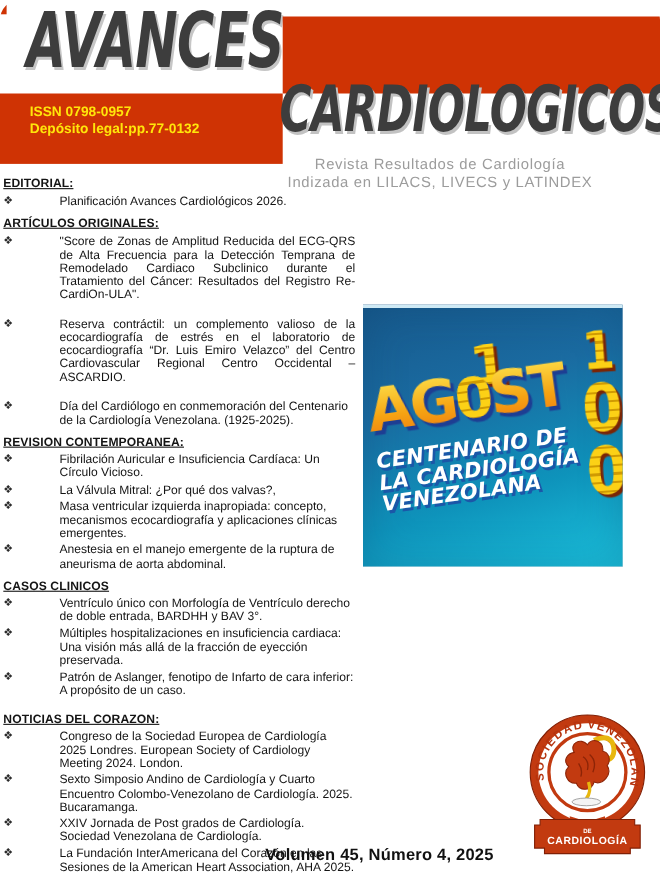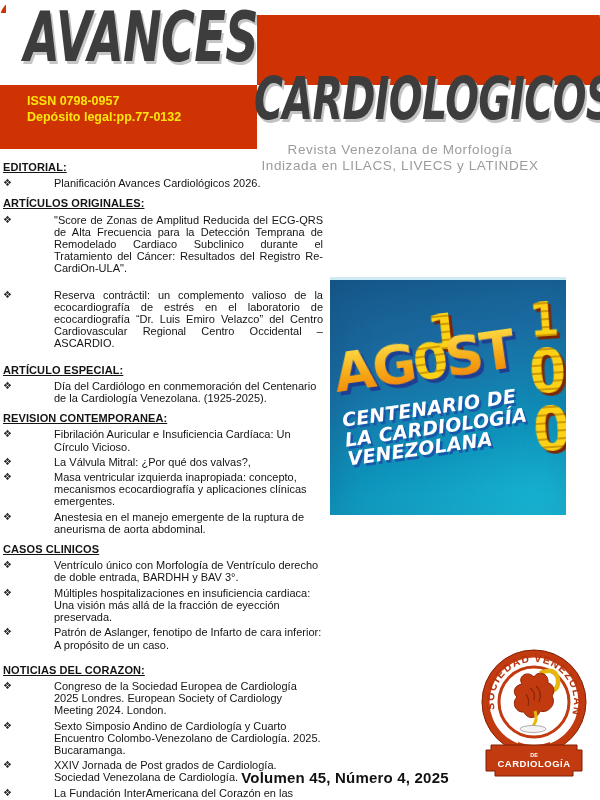--- a/index.html
+++ b/index.html
@@ -79,21 +79,21 @@
 
   <div class="corner-mark"></div>
   <div class="title-avances">AVANCES</div>
   <div class="red-top"></div>
   <div class="red-left">
     <div class="issn-line">ISSN 0798-0957</div>
     <div class="issn-line">Depósito legal:pp.77-0132</div>
   </div>
   <div class="title-cardio">CARDIOLOGICOS</div>
   <div class="tagline">
-    <div>Revista Venezolana de Morfología</div>
+    <div>Revista Resultados de Cardiología</div>
     <div>Indizada en LILACS, LIVECS y LATINDEX</div>
   </div>
 
   <div class="toc">
 
     <div class="sec">
       <div class="sec-heading">EDITORIAL:</div>
       <div class="toc-item">
         <span class="bullet">❖</span>
         <span class="item-text">Planificación Avances Cardiológicos 2026.</span>
@@ -106,21 +106,20 @@
         <span class="bullet">❖</span>
         <span class="item-text">"Score de Zonas de Amplitud Reducida del ECG-QRS de Alta Frecuencia para la Detección Temprana de Remodelado Cardiaco Subclinico durante el Tratamiento del Cáncer: Resultados del Registro Re-CardiOn-ULA".</span>
       </div>
       <div class="toc-item">
         <span class="bullet">❖</span>
         <span class="item-text">Reserva contráctil: un complemento valioso de la ecocardiografía de estrés en el laboratorio de ecocardiografía “Dr. Luis Emiro Velazco” del Centro Cardiovascular Regional Centro Occidental – ASCARDIO.</span>
       </div>
     </div>
 
     <div class="sec">
-      <div class="sec-heading">ARTÍCULO ESPECIAL:</div>
       <div class="toc-item">
         <span class="bullet">❖</span>
         <span class="item-text">Día del Cardiólogo en conmemoración del Centenario de la Cardiología Venezolana.  (1925-2025).</span>
       </div>
     </div>
 
     <div class="sec">
       <div class="sec-heading">REVISION CONTEMPORANEA:</div>
       <div class="toc-item">
         <span class="bullet">❖</span>

